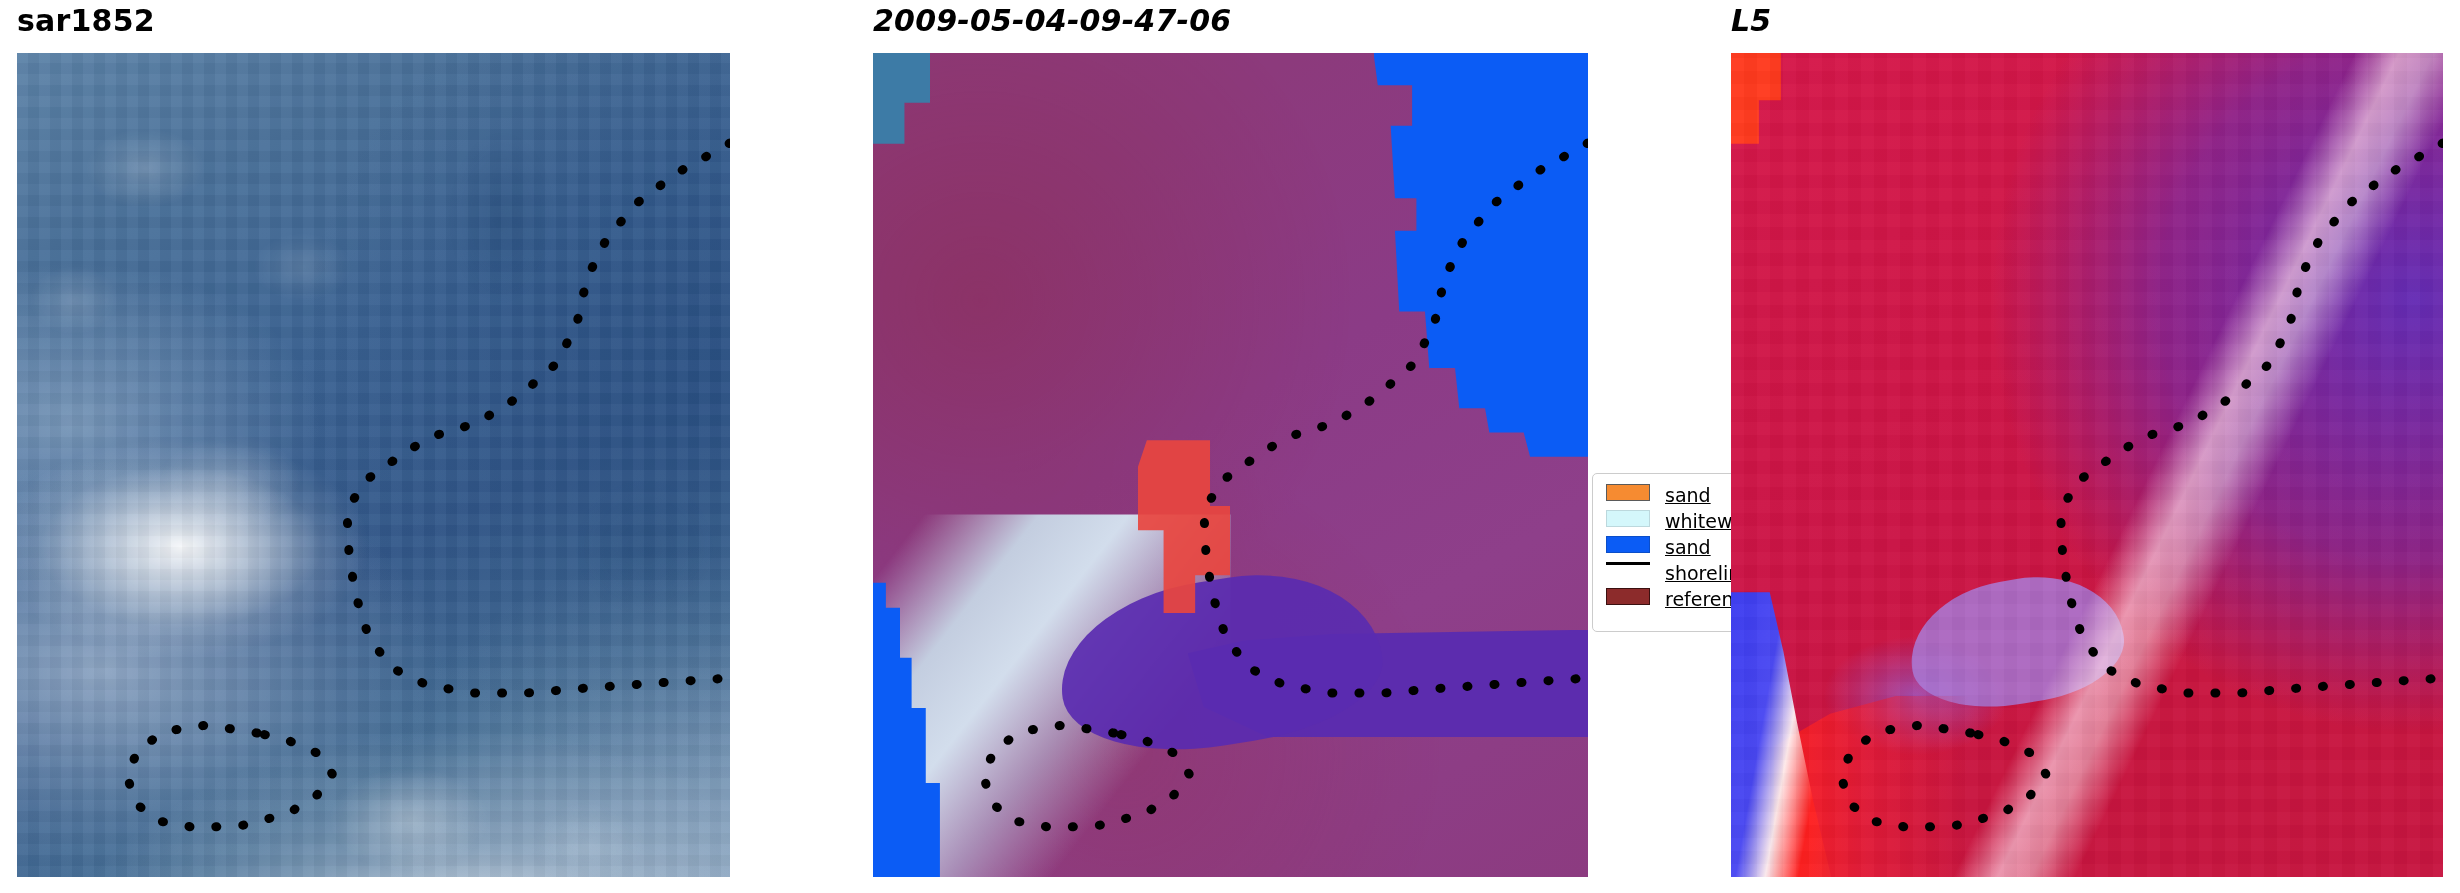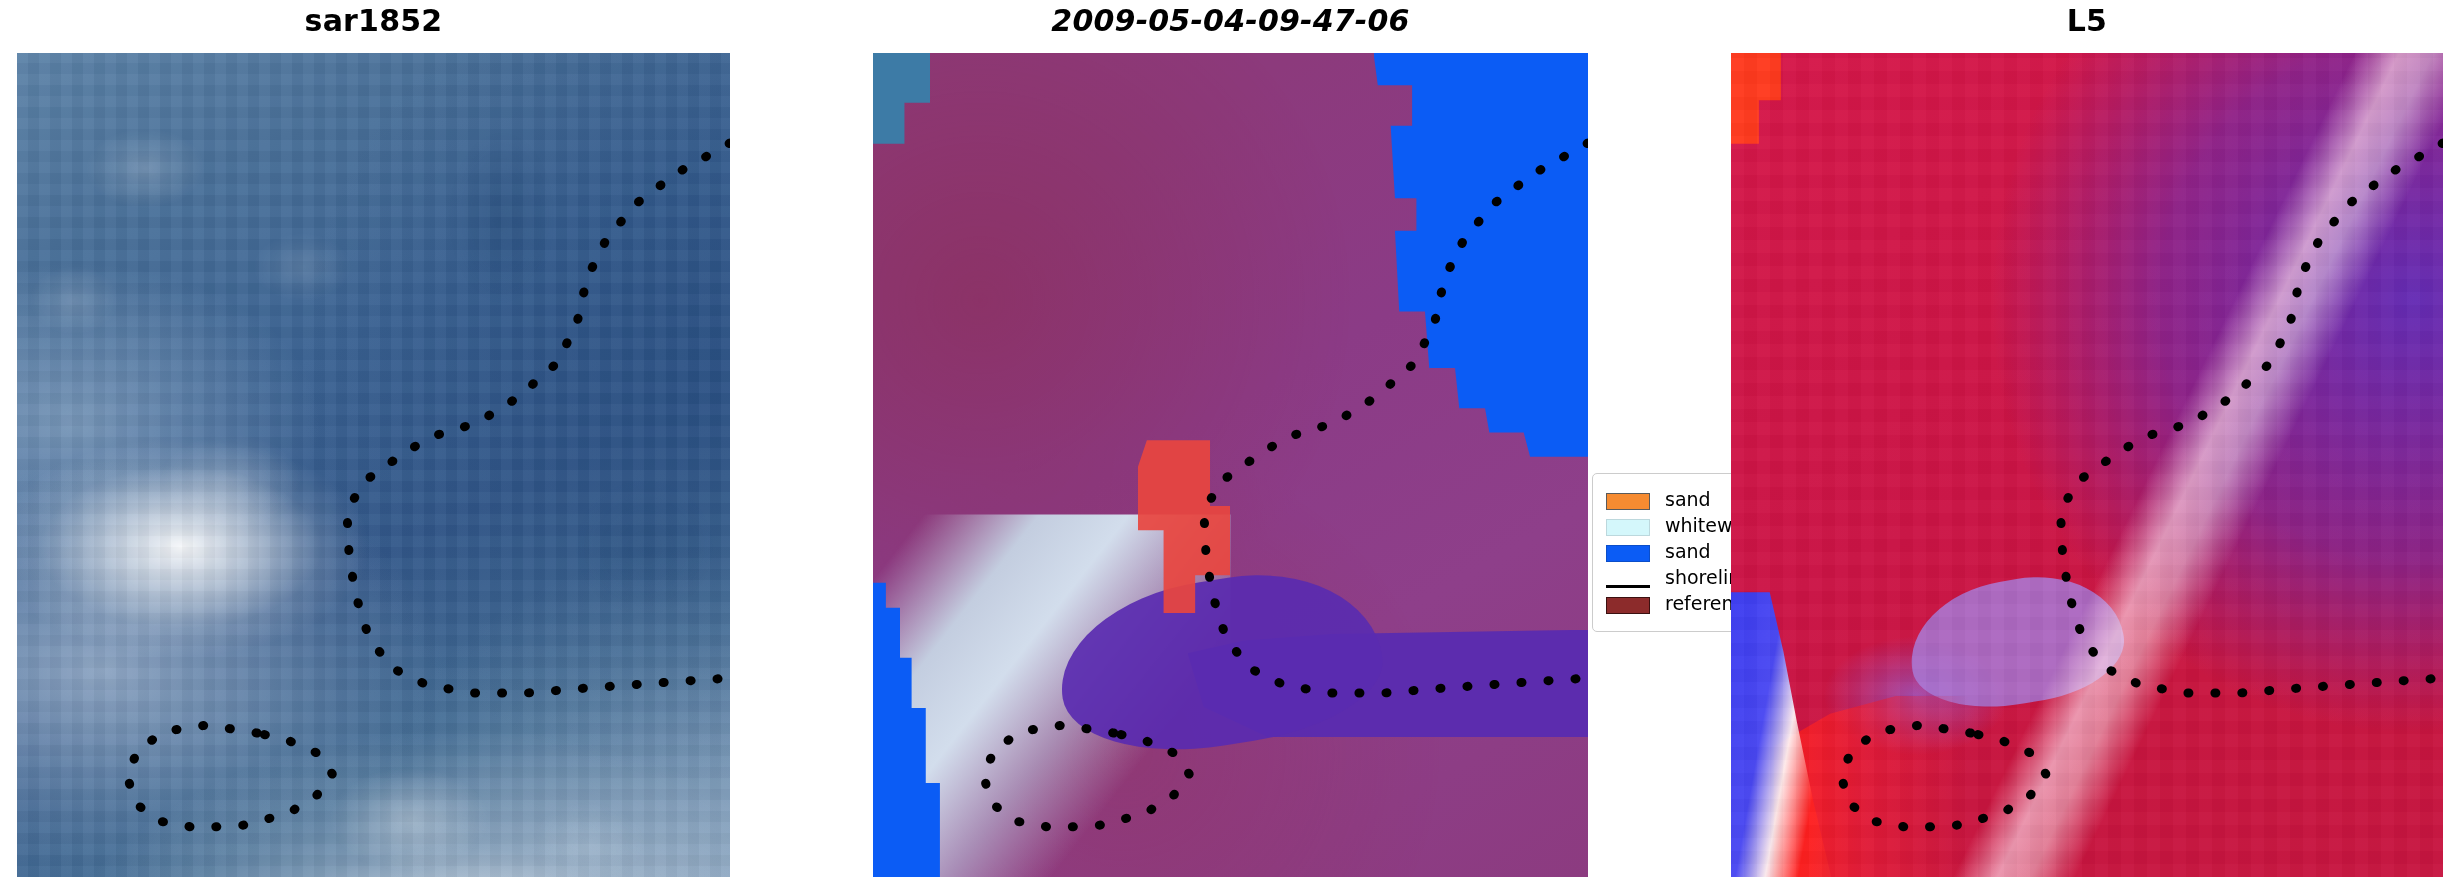--- a/index.html
+++ b/index.html
@@ -3,21 +3,21 @@
 <meta charset="utf-8">
 <style>
   html,body{margin:0;padding:0;background:#ffffff;}
   body{width:2460px;height:893px;position:relative;overflow:hidden;
        font-family:"DejaVu Sans","Liberation Sans",sans-serif;}
 
   .figure{position:absolute;inset:0;background:#ffffff;}
 
   .panel{position:absolute;top:53px;height:824px;overflow:hidden;}
   .panel-title{position:absolute;top:2px;height:38px;line-height:38px;
-      text-align:center;font-size:30px;font-weight:bold;color:#000000;
+      text-align:left;font-size:30px;font-weight:bold;color:#000000;
       letter-spacing:.2px;}
 
   
   #panel-1{left:17px;width:713px;}
   #t1{left:17px;width:713px;}
   #panel-2{left:873px;width:715px;}
   #t2{left:873px;width:715px;font-style:italic;}
   #panel-3{left:1731px;width:712px;}
   #t3{left:1731px;width:712px;}
 
@@ -148,27 +148,27 @@
   .shore-svg{position:absolute;inset:0;width:100%;height:100%;}
 
   
   .legend{
     position:absolute;left:1592px;top:473px;width:190px;height:159px;
     background:#ffffff;border:1px solid #cccccc;border-radius:5px;
     box-shadow:0 0 0 0 rgba(0,0,0,0);
     padding:10px 0 10px 0;box-sizing:border-box;z-index:5;
     overflow:hidden;
   }
-  .legend-row{display:flex;align-items:flex-end;height:26px;padding-left:13px;}
+  .legend-row{display:flex;align-items:flex-start;height:26px;padding-left:13px;text-decoration:underline;}
   .sw{width:44px;height:17px;flex:0 0 44px;border:1px solid #5a5a5a;box-sizing:border-box;}
   .sw-line{width:44px;height:0;flex:0 0 44px;border:none;border-top:3px solid #000000;}
   .lg-label{margin-left:15px;font-size:19px;color:#000000;white-space:nowrap;}
 
   
-  #panel-3,#t3{z-index:7;}
+  #panel-3,#t3{z-index:7;font-style:italic;}
 </style>
 </head>
 <body>
 
 <div class="figure">
 
   <div class="panel-title" id="t1">sar1852</div>
   <div class="panel-title" id="t2">2009-05-04-09-47-06</div>
   <div class="panel-title" id="t3">L5</div>
 

